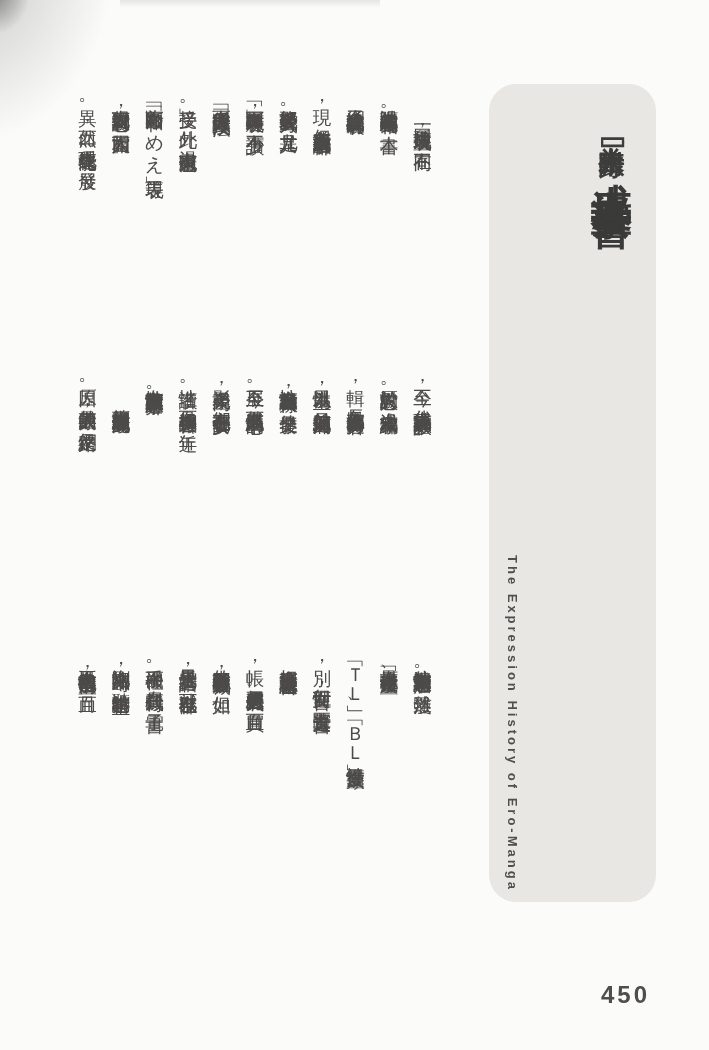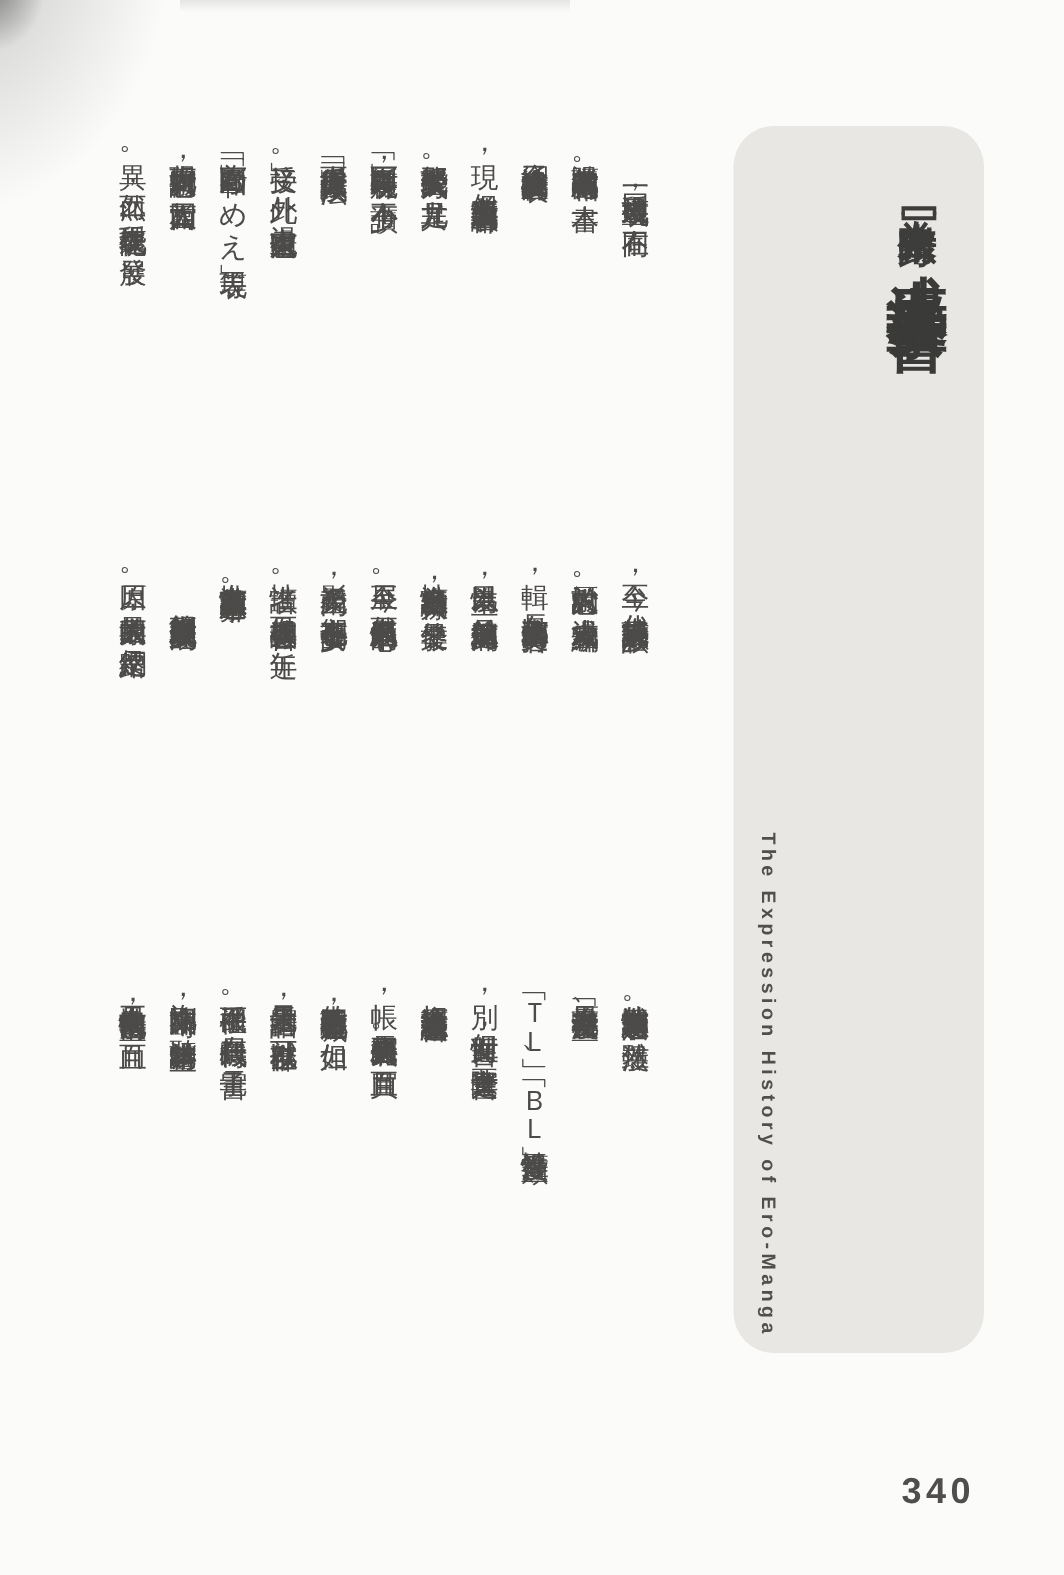--- a/index.html
+++ b/index.html
@@ -154,15 +154,15 @@
     <div class="tcol">力正是女性向的軟色情漫畫，而且</div>
   </div>
 
   <div class="title-block">
     <div class="title-col">
       <span class="kicker">［卷末附錄］</span><span class="main-title">成人漫畫女子會</span>
     </div>
     <div class="subtitle">The Expression History of Ero-Manga</div>
   </div>
 
-  <div class="page-number">340</div>
+  <div class="page-number">450</div>
 
 </div>
 
 </body></html>

